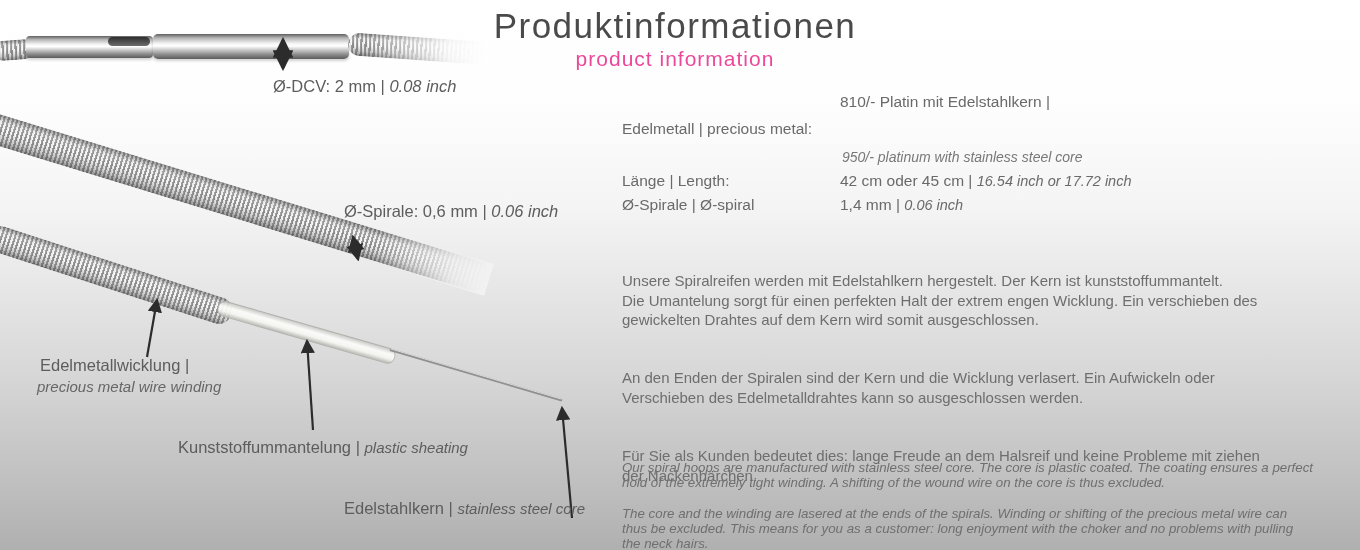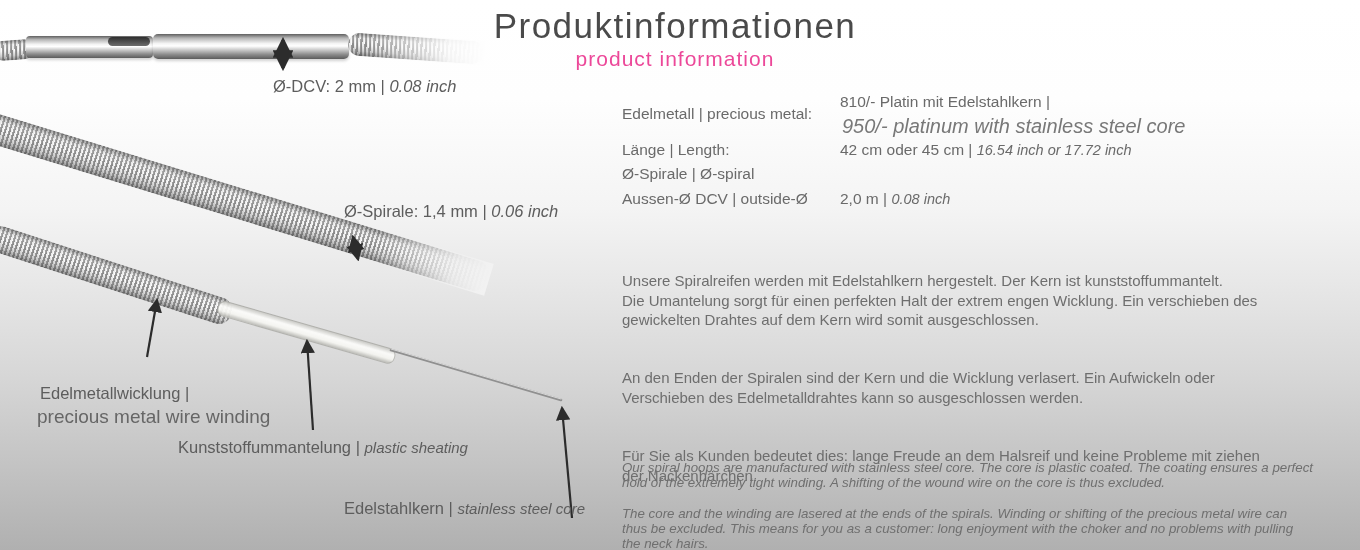--- a/index.html
+++ b/index.html
@@ -36,28 +36,28 @@
   .fade-white{background:linear-gradient(90deg,rgba(252,252,252,0),rgba(253,253,253,.92) 70%,rgba(254,254,254,1));}
   .sheath{
     position:absolute;border-radius:7px;
     background:linear-gradient(180deg,rgba(200,200,196,.9),rgba(252,252,250,.95) 35%,rgba(244,244,240,.95) 70%,rgba(185,185,180,.9));
     border:1px solid rgba(170,170,165,.75);
   }
 
   
   .lbl{position:absolute;font-size:16.5px;color:#5d5d5d;white-space:nowrap;}
   .lbl i{font-style:italic;}
-  .lbl .sub{font-size:19px;color:#666;margin-top:3px;}
+  .lbl .sub{font-size:15px;font-style:italic;color:#666;margin-top:3px;}
 
   
   .specs{position:absolute;left:622px;top:90px;color:#6a6a6a;font-size:15.5px;}
   .spec-row{display:flex;align-items:center;line-height:24.5px;}
   .spec-label{width:218px;flex:0 0 218px;}
   .spec-value i{font-size:14.5px;}
-  .spec-sub{font-style:italic;font-size:20px;color:#787878;line-height:23px;padding-left:2px;}
+  .spec-sub{font-style:italic;font-size:14px;color:#787878;line-height:23px;padding-left:2px;margin-top:31px;}
 
   
   .paras{position:absolute;left:622px;top:252px;width:760px;color:#6e6e6e;
     font-size:15px;line-height:19.3px;white-space:pre-line;}
   .paras p{margin:0 0 20px 0;}
   .en{position:absolute;left:622px;top:445px;width:770px;color:#6f6f6f;
     font-style:italic;font-size:13.3px;line-height:15.2px;white-space:pre-line;}
 
   svg.overlay{position:absolute;left:0;top:0;pointer-events:none;}
 </style>
@@ -105,24 +105,24 @@
     <line x1="147" y1="357" x2="157" y2="300" stroke="#2c2c2c" stroke-width="2.2" marker-end="url(#ah)"></line>
     <line x1="313" y1="430" x2="307" y2="341" stroke="#2c2c2c" stroke-width="2.2" marker-end="url(#ah)"></line>
     <line x1="572" y1="518" x2="562" y2="408" stroke="#2c2c2c" stroke-width="2.2" marker-end="url(#ah)"></line>
   </svg>
 
   <div class="lbl" style="left:273px;top:77px;">
     <span>Ø-DCV: 2 mm | </span><i>0.08 inch</i>
   </div>
 
   <div class="lbl" style="left:344px;top:202px;">
-    <span>Ø-Spirale: 1,4 mm | </span><i>0.06 inch</i>
+    <span>Ø-Spirale: 0,6 mm | </span><i>0.06 inch</i>
   </div>
 
-  <div class="lbl" style="left:37px;top:384px;">
+  <div class="lbl" style="left:37px;top:356px;">
     <div style="padding-left:3px;">Edelmetallwicklung |</div>
     <div class="sub">precious metal wire winding</div>
   </div>
 
   <div class="lbl" style="left:344px;top:499px;">
     <span>Edelstahlkern | </span><i style="font-size:15px;">stainless steel core</i>
   </div>
 
   <div class="lbl" style="left:178px;top:438px;">
     <span>Kunststoffummantelung | </span><i style="font-size:15px;">plastic sheating</i>
@@ -135,24 +135,21 @@
         <div><span>810/- Platin mit Edelstahlkern |</span></div>
         <div class="spec-sub">950/- platinum with stainless steel core</div>
       </div>
     </div>
     <div class="spec-row">
       <div class="spec-label">Länge | Length:</div>
       <div class="spec-value"><span>42 cm oder 45 cm  | </span><i>16.54 inch or 17.72 inch</i></div>
     </div>
     <div class="spec-row">
       <div class="spec-label">Ø-Spirale | Ø-spiral</div>
-    </div>
-    <div class="spec-row">
-      <div class="spec-label">Aussen-Ø DCV | outside-Ø</div>
-      <div class="spec-value"><span>2,0 m | </span><i>0.08 inch</i></div>
+      <div class="spec-value"><span>1,4 mm | </span><i>0.06 inch</i></div>
     </div>
   </div>
 
   <div class="paras">
     <p>Unsere Spiralreifen werden mit Edelstahlkern hergestelt. Der Kern ist kunststoffummantelt.
 Die Umantelung sorgt für einen perfekten Halt der extrem engen Wicklung. Ein verschieben des
 gewickelten Drahtes auf dem Kern wird somit ausgeschlossen.</p>
     <p>An den Enden der Spiralen sind der Kern und die Wicklung verlasert. Ein Aufwickeln oder
 Verschieben des Edelmetalldrahtes kann so ausgeschlossen werden.</p>
     <p>Für Sie als Kunden bedeutet dies: lange Freude an dem Halsreif und keine Probleme mit ziehen

